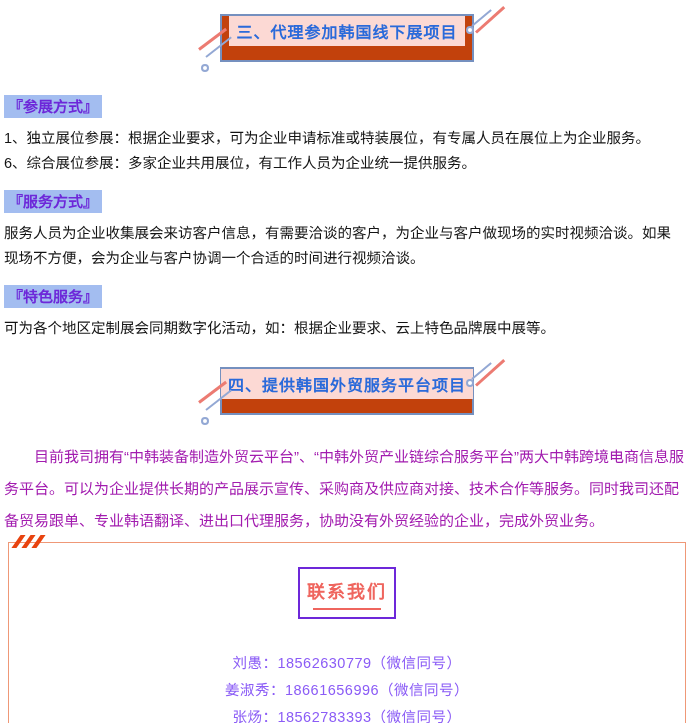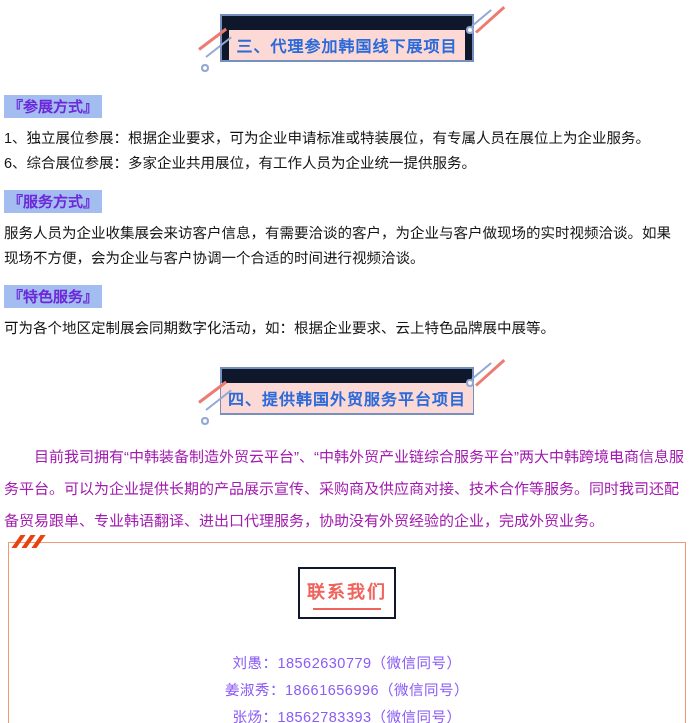--- a/index.html
+++ b/index.html
@@ -2,22 +2,22 @@
 <html lang="zh-CN"><head>
 <meta charset="utf-8">
 <style>
   * { margin:0; padding:0; box-sizing:border-box; }
   html,body { background:#ffffff; }
   body { font-family:"Liberation Sans","DejaVu Sans",sans-serif; }
   .page { position:relative; width:694px; height:723px; background:#fff; overflow:hidden; }
 
   
   .banner { position:relative; width:254px; height:48px; margin:0 auto; }
-  .banner-box { position:absolute; inset:0; border:2px solid #7590bf; background:#0f172a;
-                display:flex; align-items:flex-end; justify-content:center; z-index:1; }
+  .banner-box { position:absolute; inset:0; border:2px solid #7590bf; background:#c2410c;
+                display:flex; align-items:flex-start; justify-content:center; z-index:1; }
   .banner-title { background:#fcd9d4; color:#2a6ada; font-weight:bold; font-size:16px;
                   letter-spacing:1px; padding:3px 7px; white-space:nowrap; }
   .decor { position:absolute; }
   .circle { width:8px; height:8px; border:2px solid #93a8d4; border-radius:50%;
             background:#fff; z-index:5; }
   .dline { height:2px; transform-origin:0 50%; z-index:4; }
   .dline.red  { background:#ec7b72; height:3px; }
   .dline.blue { background:#93a8d4; }
   .c-left  { left:-19px;  bottom:-10px; }
   .lb-left { left:-14px;  bottom:4px;  width:32px; transform:rotate(-38deg); }
@@ -39,21 +39,21 @@
   
   .platform-para { margin:26px 4px 0 4px; font-size:15px; color:#a21caf;
                    line-height:32px; text-indent:2em; }
 
   
   .contact-box { position:relative; margin:5px 8px 0 8px; height:214px;
                  border:1px solid #ef9877; }
   .corner-slashes { position:absolute; top:-8px; left:7px; display:flex; gap:5px; }
   .corner-slashes span { display:block; width:5px; height:13px; background:#e8430f;
                          transform:skewX(-35deg); }
-  .badge { width:98px; margin:24px auto 0; border:2px solid #0f172a; background:#fff;
+  .badge { width:98px; margin:24px auto 0; border:2px solid #6d28d9; background:#fff;
            text-align:center; padding:8px 0 7px; }
   .badge-title { color:#ef655e; font-weight:bold; font-size:18px; letter-spacing:2px; }
   .badge-underline { width:68px; height:2px; background:#ef655e; margin:5px auto 0; }
   .contact-list { margin-top:31px; text-align:center; }
   .contact-list p { font-size:14.5px; color:#8b5cf6; line-height:27px;
                     letter-spacing:0.5px; margin:0; }
 </style>
 </head>
 <body>
 

